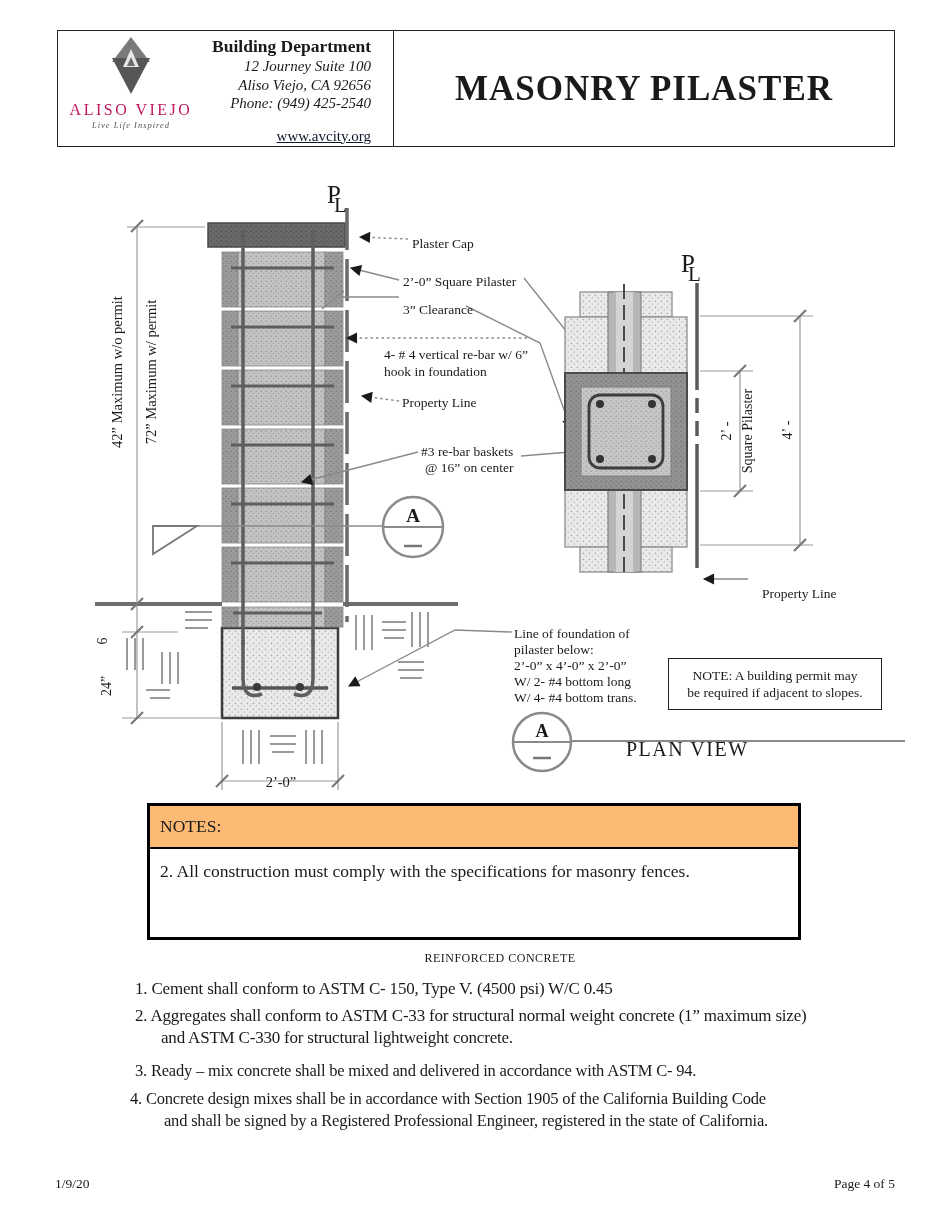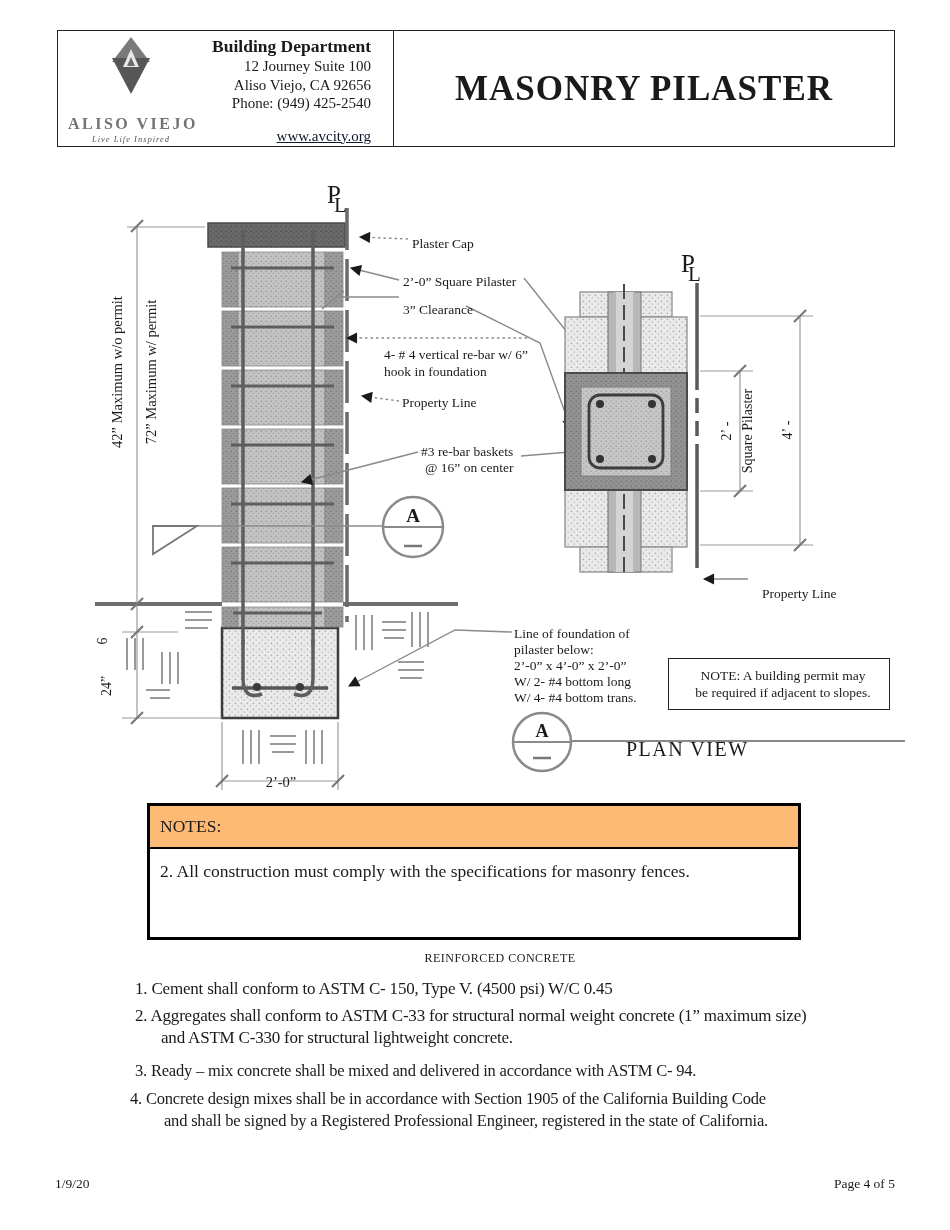--- a/index.html
+++ b/index.html
@@ -8,32 +8,32 @@
     font-family:"Liberation Serif", serif;color:#1a1a1a;overflow:hidden;
   }
   .abs{position:absolute;}
 
   
   .hdr-wrap{left:57px;top:30px;width:836px;height:115px;border:1.5px solid #222;display:flex;}
   .hdr-left{width:336px;height:100%;position:relative;border-right:1.5px solid #222;box-sizing:border-box;}
   .hdr-right{flex:1;display:flex;align-items:center;justify-content:center;}
   .doc-title{font-size:35px;font-weight:bold;letter-spacing:1px;}
   .logo-block{position:absolute;left:10px;top:6px;width:126px;text-align:center;}
-  .logo-name{font-size:16px;letter-spacing:2.5px;color:#737373;margin-top:16px;white-space:nowrap;font-weight:bold;}
+  .logo-name{font-size:16px;letter-spacing:2.5px;color:#be185d;margin-top:2px;white-space:nowrap;}
   .logo-tag{font-size:8.5px;font-style:italic;letter-spacing:1px;color:#555;margin-top:1px;}
   .addr-block{position:absolute;right:22px;top:5px;text-align:right;}
   .addr-dept{font-size:17.5px;font-weight:bold;}
-  .addr-line{font-size:15px;line-height:18.5px;}
+  .addr-line{font-size:15px;line-height:18.5px;font-style:italic;}
   .addr-web{display:inline-block;margin-top:15px;font-size:15px;text-decoration:underline;color:#0f172a;}
 
   
   .found-note{left:514px;top:626px;width:160px;font-size:13.5px;line-height:16px;}
   .note-box{left:668px;top:658px;width:212px;height:50px;border:1.5px solid #222;
     display:flex;flex-direction:column;align-items:center;justify-content:center;
-    font-size:13.5px;line-height:17px;text-align:center;background:#fff;padding-left:8px;}
+    font-size:13.5px;line-height:17px;text-align:center;background:#fff;}
 
   
   .notes-table{left:147px;top:803px;width:654px;height:137px;border:3px solid #000;box-sizing:border-box;background:#fff;}
   .notes-head{height:43px;background:#fdba74;border-bottom:2px solid #000;display:flex;align-items:center;
     padding-left:10px;font-size:17.5px;box-sizing:border-box;}
   .notes-row{height:44px;border-bottom:2px solid #000;display:flex;align-items:center;
     padding-left:10px;font-size:17.5px;box-sizing:border-box;}
   .notes-row:last-child{border-bottom:none;}
 
   

